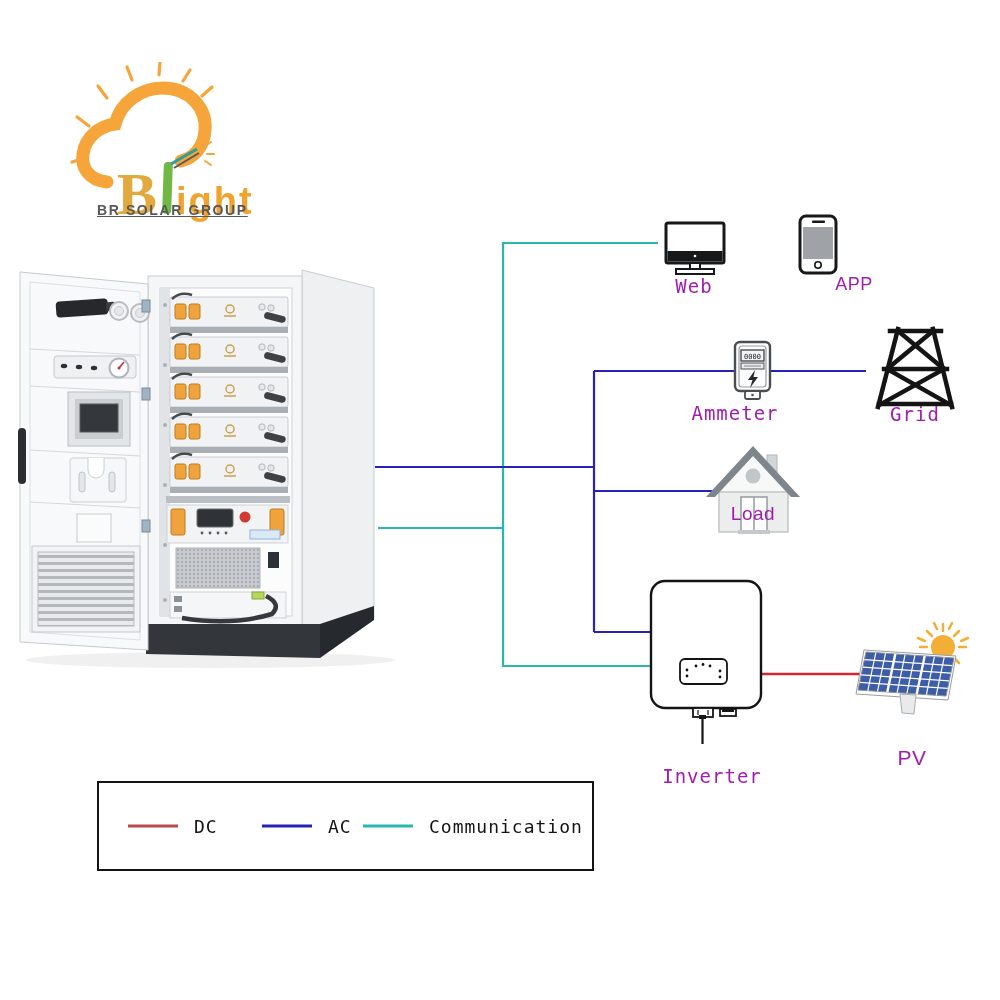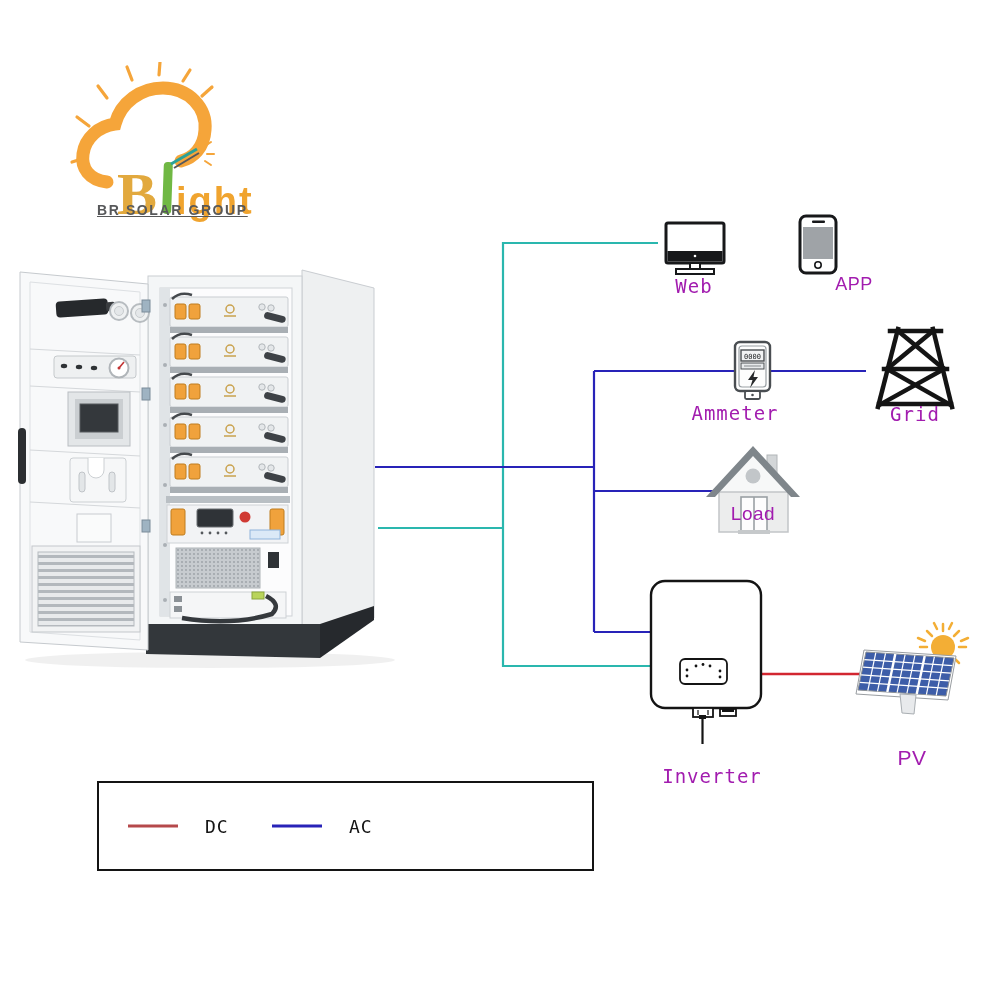--- a/index.html
+++ b/index.html
@@ -4,21 +4,21 @@
 <style>
   html,body{margin:0;padding:0;background:#fff;}
   #stage{position:relative;width:1000px;height:1000px;background:#fff;overflow:hidden;
          font-family:"Liberation Sans",sans-serif;}
   svg{display:block;}
   .abs{position:absolute;}
   .label{position:absolute;transform:translateX(-50%);color:#a21caf;white-space:nowrap;}
   .mono{font-family:"DejaVu Sans Mono",monospace;font-size:19px;letter-spacing:1px;}
   .sans{font-family:"Liberation Sans",sans-serif;font-size:19px;letter-spacing:.5px;}
   .legend{position:absolute;left:97px;top:781px;width:493px;height:86px;border:2px solid #141414;background:#fff;}
-  .legend-item{position:absolute;top:31px;height:24px;display:flex;align-items:center;gap:26px;}
+  .legend-item{position:absolute;top:31px;height:24px;display:flex;align-items:center;gap:15px;}
   .legend-label{font-family:"DejaVu Sans Mono",monospace;font-size:18px;letter-spacing:1px;color:#141414;}
   .company{position:absolute;left:42px;top:140px;font-size:14px;font-weight:bold;
            letter-spacing:1.6px;color:#57585a;font-family:"Liberation Sans",sans-serif;text-decoration:underline;}
 </style>
 </head>
 <body>
 
 <div id="stage">
 
   <div class="abs" style="left:55px;top:62px;width:215px;height:165px;">
@@ -282,21 +282,27 @@
   <div class="label mono" style="left:712px;top:765px;">Inverter</div>
   <div class="label sans" style="left:912px;top:739px;font-size:21px;margin-top:7px;">PV</div>
 
   <div class="legend">
     <div class="legend-item" style="left:28px;">
       <svg width="52" height="6">
         <line x1="1" y1="3" x2="51" y2="3" stroke-width="3" stroke="#b5494b"></line>
       </svg>
       <span class="legend-label">DC</span>
     </div>
-    <div class="legend-item" style="left:172px;align-items:center;">
+    <div class="legend-item" style="left:162px;align-items:center;">
       <svg width="52" height="6">
         <line x1="1" y1="3" x2="51" y2="3" stroke-width="3" stroke="#2823b8"></line>
       </svg>
       <span class="legend-label">AC</span>
     </div>
+    <div class="legend-item" style="left:263px;">
+      <svg width="52" height="6">
+        <line x1="1" y1="3" x2="51" y2="3" stroke-width="3" stroke="#2ab7ae"></line>
+      </svg>
+      <span class="legend-label">Communication</span>
+    </div>
   </div>
 
 </div>
 
 </body></html>

